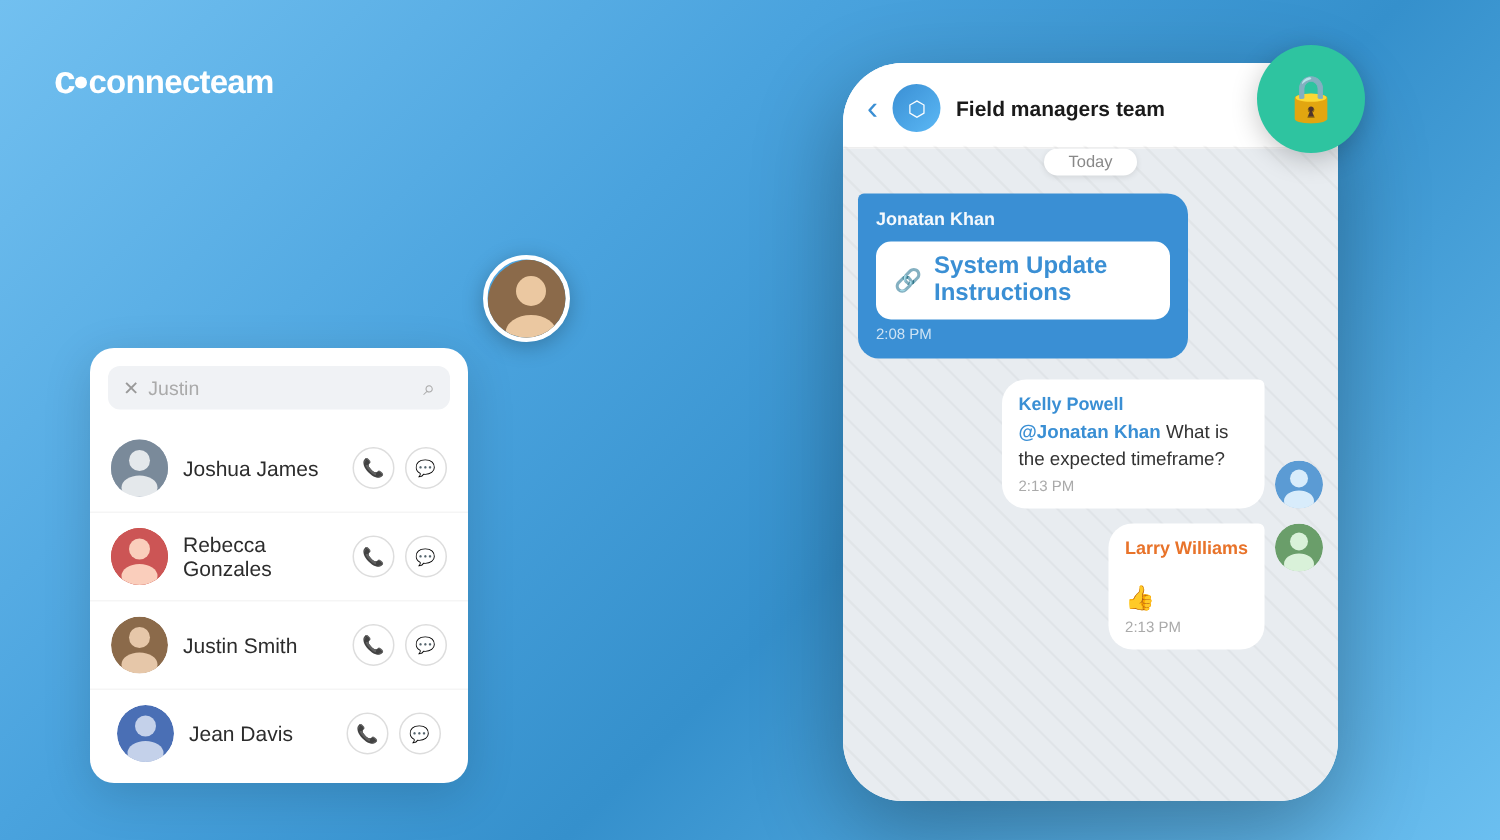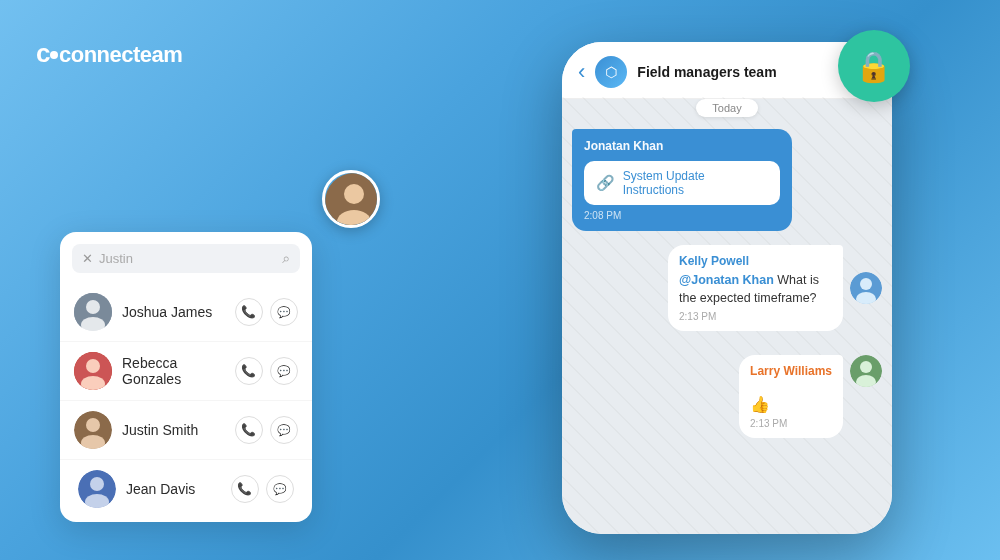--- a/index.html
+++ b/index.html
@@ -108,27 +108,27 @@
       <div style="display:flex;justify-content:center;margin-bottom:12px;">
         <div style="background:white;border-radius:12px;padding:3px 16px;font-size:11px;color:#888;box-shadow:0 1px 4px rgba(0,0,0,0.1);">Today</div>
       </div>
 
       <div style="display:flex;margin-bottom:14px;align-items:flex-start;">
         <div style="max-width:220px;border-radius:14px;border-top-left-radius:4px;background:#3a8fd4;color:white;padding:10px 12px;position:relative;">
           <div style="font-size:12px;font-weight:700;color:rgba(255,255,255,0.95);margin-bottom:4px;">Jonatan Khan</div>
 
           <div style="background:white;border-radius:10px;padding:8px 12px;margin-top:8px;display:flex;align-items:center;gap:8px;cursor:pointer;">
             <span style="font-size:15px;color:#3a8fd4;">🔗</span>
-            <span style="font-size:12px;font-weight:400;color:#3a8fd4;">System Update Instructions</span>
+            <span style="font-size:16px;font-weight:700;color:#3a8fd4;">System Update Instructions</span>
           </div>
           <div style="font-size:10px;color:rgba(255,255,255,0.75);margin-top:5px;">2:08 PM</div>
         </div>
       </div>
 
-      <div style="display:flex;margin-bottom:24px;align-items:center;justify-content:flex-end;">
+      <div style="display:flex;margin-bottom:10px;align-items:flex-end;justify-content:flex-end;">
         <div style="max-width:175px;border-radius:16px;border-top-right-radius:4px;background:white;color:#222;padding:9px 11px;position:relative;">
           <div style="font-size:12px;font-weight:700;color:#3a8fd4;margin-bottom:3px;">Kelly Powell</div>
           <div style="font-size:12.5px;line-height:1.45;">
             <span style="color:#3a8fd4;font-weight:600;font-size:12.5px;">@Jonatan Khan</span><span style="color:#333;font-size:12.5px;"> What is the expected timeframe?</span>
           </div>
           <div style="font-size:10px;color:#aaa;margin-top:4px;">2:13 PM</div>
         </div>
         <div style="width:32px;height:32px;border-radius:50%;flex-shrink:0;margin-left:7px;overflow:hidden;">
           <svg width="32" height="32" viewBox="0 0 32 32">
               <circle cx="16" cy="16" r="16" fill="#5b9bd4"></circle>

